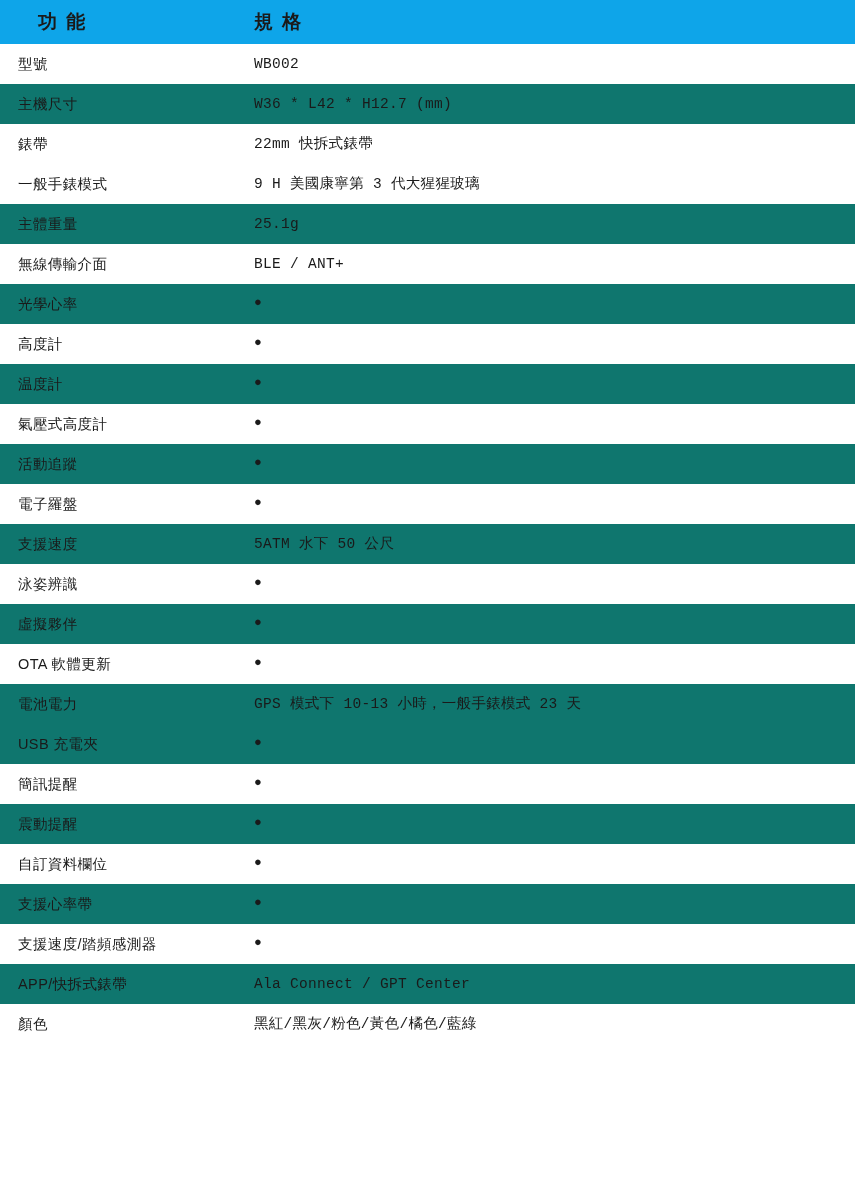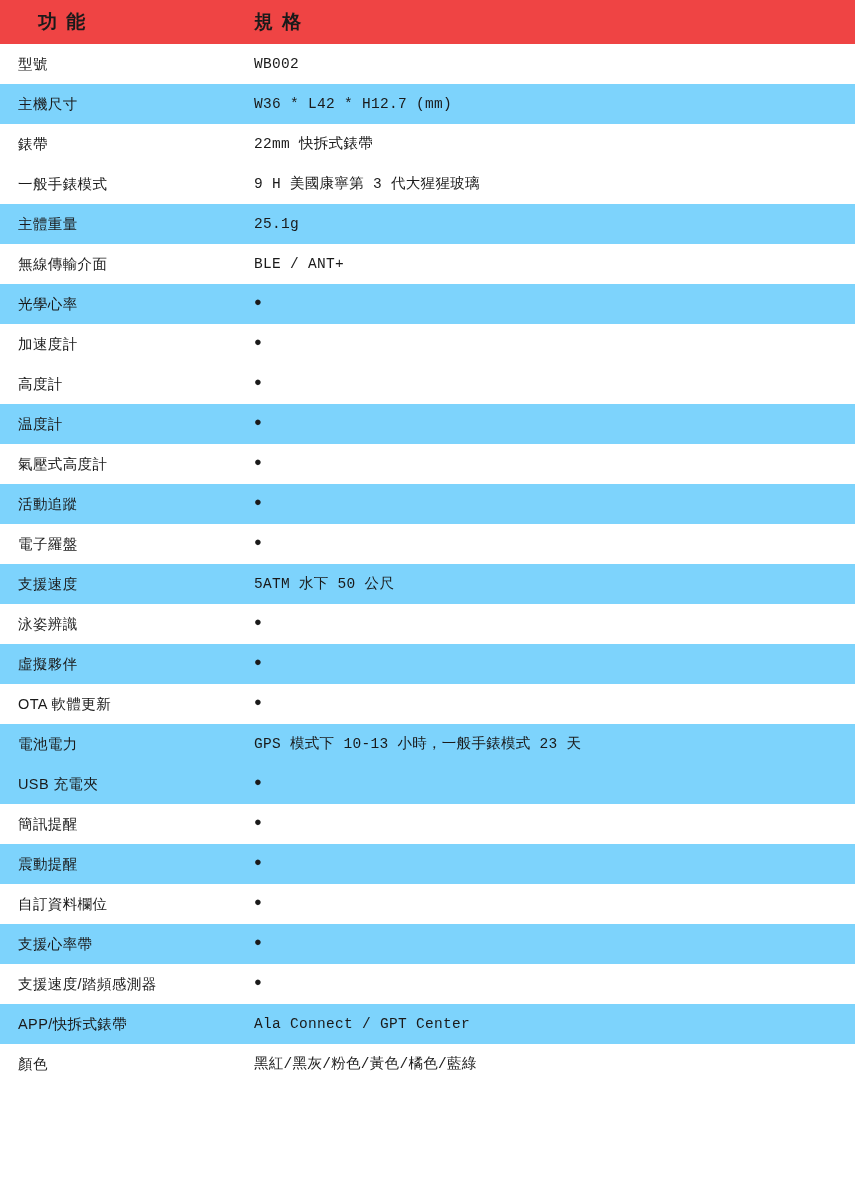--- a/index.html
+++ b/index.html
@@ -14,21 +14,21 @@
   }
   .spec-table {
     width: 855px;
     border-collapse: collapse;
     table-layout: fixed;
   }
   .spec-table col.c1 { width: 243px; }
   .spec-table col.c2 { width: 612px; }
 
   .spec-table thead th {
-    background: #ef4444;
+    background: #0ea5e9;
     font-size: 19px;
     font-weight: bold;
     letter-spacing: 2px;
     text-align: left;
     height: 44px;
     padding: 0 0 0 0;
     border: none;
   }
   .spec-table thead th.h1 { padding-left: 38px; }
   .spec-table thead th.h2 { padding-left: 11px; }
@@ -42,21 +42,21 @@
   }
   .spec-table tbody td.feat {
     padding-left: 18px;
     letter-spacing: 0.4px;
   }
   .spec-table tbody td.val {
     padding-left: 11px;
     letter-spacing: 0.3px;
     font-family: Liberation Mono, monospace;
   }
-  tbody tr.shade td { background: #7dd3fc; }
+  tbody tr.shade td { background: #0f766e; }
   tbody tr.plain td { background: #ffffff; }
 
   .dot {
     display: inline-block;
     font-size: 13px;
     line-height: 1;
     vertical-align: middle;
     position: relative;
     top: -1px;
   }
@@ -95,24 +95,20 @@
       <tr class="shade">
         <td class="feat">主體重量</td>
         <td class="val">25.1g</td>
       </tr>
       <tr class="plain">
         <td class="feat">無線傳輸介面</td>
         <td class="val">BLE / ANT+</td>
       </tr>
       <tr class="shade">
         <td class="feat">光學心率</td>
-        <td class="val"><span class="dot">●</span></td>
-      </tr>
-      <tr class="plain">
-        <td class="feat">加速度計</td>
         <td class="val"><span class="dot">●</span></td>
       </tr>
       <tr class="plain">
         <td class="feat">高度計</td>
         <td class="val"><span class="dot">●</span></td>
       </tr>
       <tr class="shade">
         <td class="feat">温度計</td>
         <td class="val"><span class="dot">●</span></td>
       </tr>

